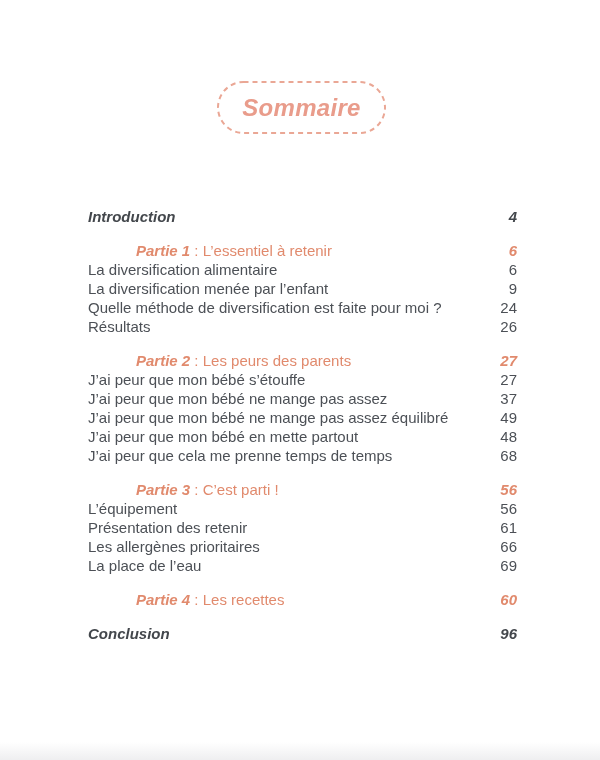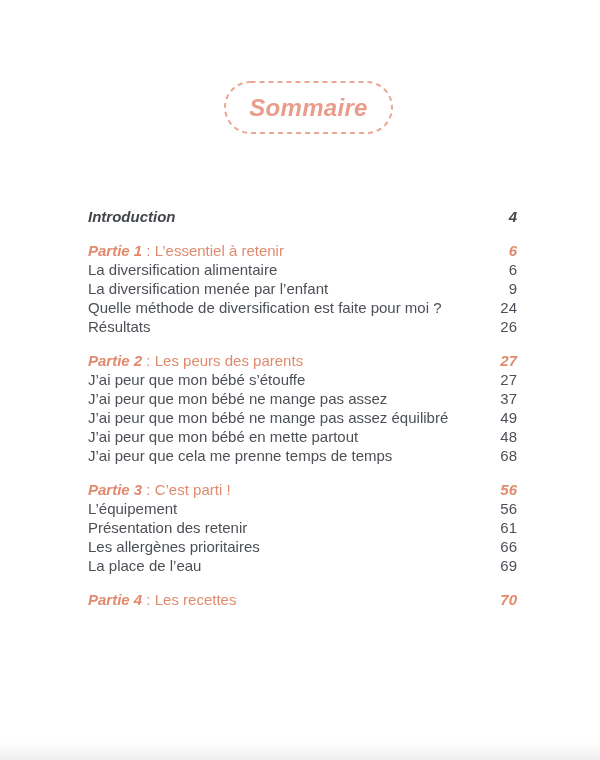--- a/index.html
+++ b/index.html
@@ -11,40 +11,40 @@
     --page-bg:#ffffff;
   }
   *{margin:0;padding:0;box-sizing:border-box;}
   html,body{width:600px;height:760px;background:#fff;}
   body{font-family:"Liberation Sans",sans-serif;}
   .page{
     position:relative;width:600px;height:760px;overflow:hidden;
     background:var(--page-bg);
   }
   .badge{
-    position:absolute;left:224px;top:81px;width:169px;height:53px;
+    position:absolute;left:217px;top:81px;width:169px;height:53px;
     display:flex;align-items:center;justify-content:center;
   }
   .badge-border{position:absolute;left:0;top:0;}
   .badge-text{
     position:relative;
     font-size:24px;font-weight:700;font-style:italic;
     color:var(--salmon);letter-spacing:.3px;
   }
   .toc{
     position:absolute;left:88px;top:207px;width:429px;
     font-size:15px;line-height:19px;
   }
   .toc-row{display:flex;justify-content:space-between;align-items:baseline;}
   .row-part,.row-conclusion{margin-top:15px;}
   .row-intro + .row-part{margin-top:15px;}
   .row-intro,.row-conclusion{color:var(--heading-dark);font-weight:700;font-style:italic;}
   .row-item{color:var(--body-gray);}
   .row-part{color:var(--coral);}
-  .row-part .prefix{font-weight:700;font-style:italic;}
+  .row-part .prefix{font-weight:700;font-style:italic;margin-left:48px;}
   .row-part .pagenum{font-weight:700;font-style:italic;}
   .label{white-space:nowrap;}
   .pagenum{text-align:right;min-width:26px;}
   .page-bottom-shade{
     position:absolute;left:0;right:0;bottom:0;height:18px;
     background:linear-gradient(to bottom, rgba(230,230,232,0), rgba(225,225,228,0.55));
     pointer-events:none;
   }
 </style>
 </head>
@@ -123,19 +123,23 @@
       <div class="toc-row row-item">
         <span class="label">Les allergènes prioritaires</span>
         <span class="pagenum">66</span>
       </div>
       <div class="toc-row row-item">
         <span class="label">La place de l’eau</span>
         <span class="pagenum">69</span>
       </div>
       <div class="toc-row row-part">
         <span class="label"><span class="prefix">Partie 4</span> : Les recettes</span>
-        <span class="pagenum">70</span>
+        <span class="pagenum">60</span>
+      </div>
+      <div class="toc-row row-conclusion">
+        <span class="label">Conclusion</span>
+        <span class="pagenum">96</span>
       </div>
     </div>
 
   <div class="page-bottom-shade"></div>
 
 </div>
 
 </body></html>

